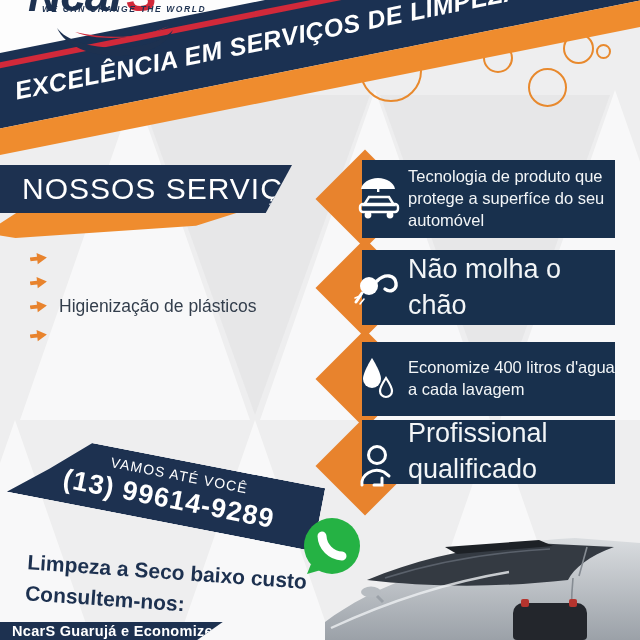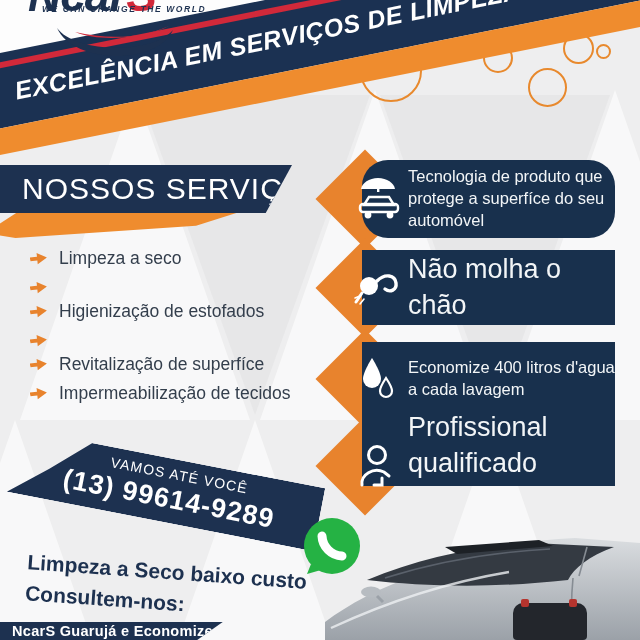--- a/index.html
+++ b/index.html
@@ -97,57 +97,48 @@
     <path d="M20,6 C46,16 84,13 114,0 C92,12 52,14 20,6 Z" fill="#d1293a"></path>
     <path d="M2,2 C20,27 96,29 118,4 C102,40 18,38 2,2 Z" fill="#1d3150"></path>
   </svg>
 
   <div class="svc-wedge"></div>
   <div class="svc-head">NOSSOS SERVIÇOS</div>
 
   <div class="svc-list">
     <div class="svc-item">
         <span class="bullet"></span>
-        <span>Limpeza a seco</span>
-      </div>
-    <div class="svc-item">
-        <span class="bullet"></span>
-      </div>
-    <div class="svc-item">
-        <span class="bullet"></span>
-        <span>Higienização de estofados</span>
-      </div>
-    <div class="svc-item">
-        <span class="bullet"></span>
-      </div>
-    <div class="svc-item">
-        <span class="bullet"></span>
-        <span>Revitalização de superfíce</span>
-      </div>
-    <div class="svc-item">
-        <span class="bullet"></span>
-        <span>Impermeabilização de tecidos</span>
+      </div>
+    <div class="svc-item">
+        <span class="bullet"></span>
+      </div>
+    <div class="svc-item">
+        <span class="bullet"></span>
+        <span>Higienização de plásticos</span>
+      </div>
+    <div class="svc-item">
+        <span class="bullet"></span>
       </div>
   </div>
 
   <div class="diamond" style="left:330px;top:164px;"></div>
   <div class="diamond" style="left:330px;top:253px;"></div>
   <div class="diamond" style="left:330px;top:344px;"></div>
   <div class="diamond" style="left:330px;top:431px;"></div>
 
-  <div class="panel" style="top:160px;height:78px;border-radius:26px;">
+  <div class="panel" style="top:160px;height:78px;">
     <div class="panel-text" style="max-width:225px;">Tecnologia de produto que protege a superfíce do seu automóvel</div>
   </div>
   <div class="panel" style="top:250px;height:75px;">
     <div class="panel-text big">Não molha o chão</div>
   </div>
   <div class="panel" style="top:342px;height:74px;">
     <div class="panel-text" style="max-width:235px;">Economize 400 litros d'agua a cada lavagem</div>
   </div>
-  <div class="panel" style="top:406px;height:80px;">
+  <div class="panel" style="top:420px;height:64px;">
     <div class="panel-text big">Profissional qualificado</div>
   </div>
 
   <svg class="picon" style="left:352px;top:172px;" viewBox="0 0 52 52">
     <path d="M26,6 C17,6 10,11 9,17 L43,17 C42,11 35,6 26,6 Z" fill="#fff"></path>
     <rect x="25" y="8" width="2.4" height="12" fill="#fff"></rect>
     <path d="M12,33 L17,25 L37,25 L42,33 Z" fill="none" stroke="#fff" stroke-width="2.4"></path>
     <rect x="8" y="32" width="38" height="8" rx="3" fill="none" stroke="#fff" stroke-width="2.4"></rect>
     <circle cx="16" cy="43" r="3.4" fill="#fff"></circle>
     <circle cx="38" cy="43" r="3.4" fill="#fff"></circle>

